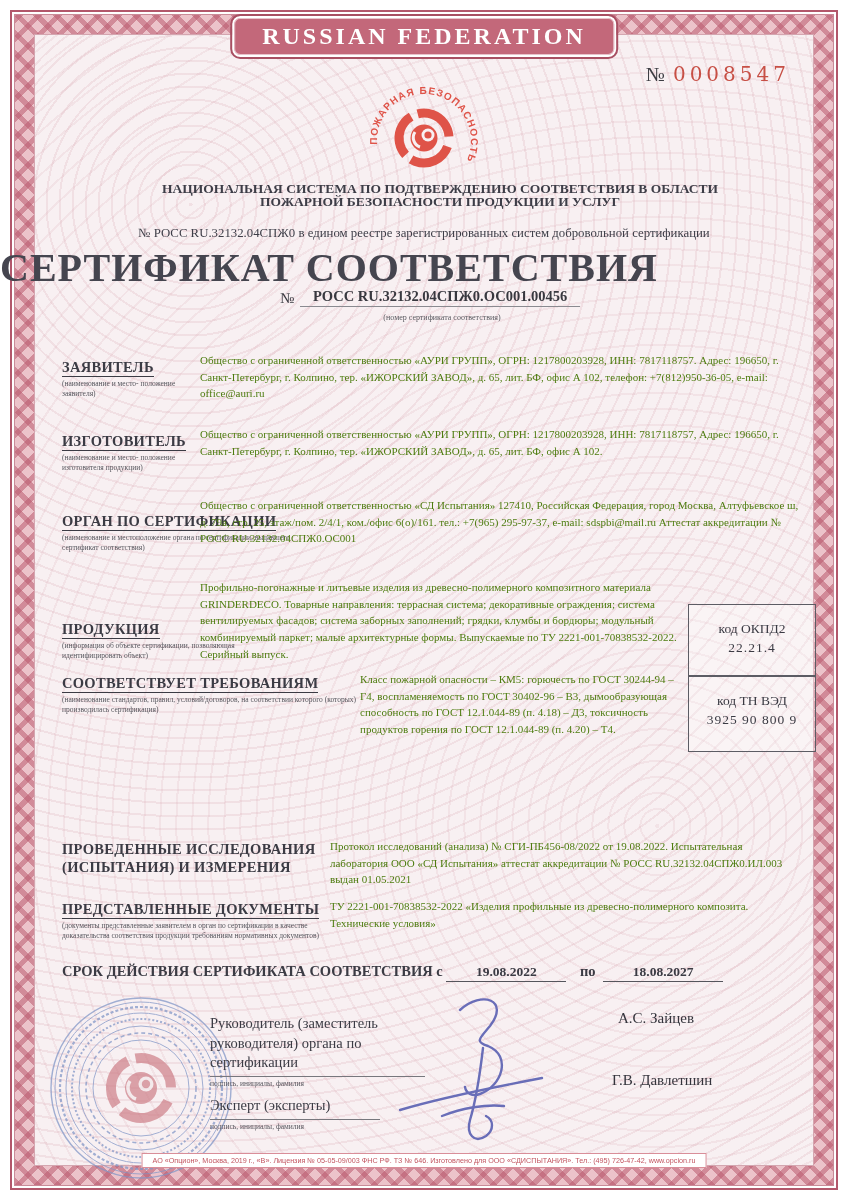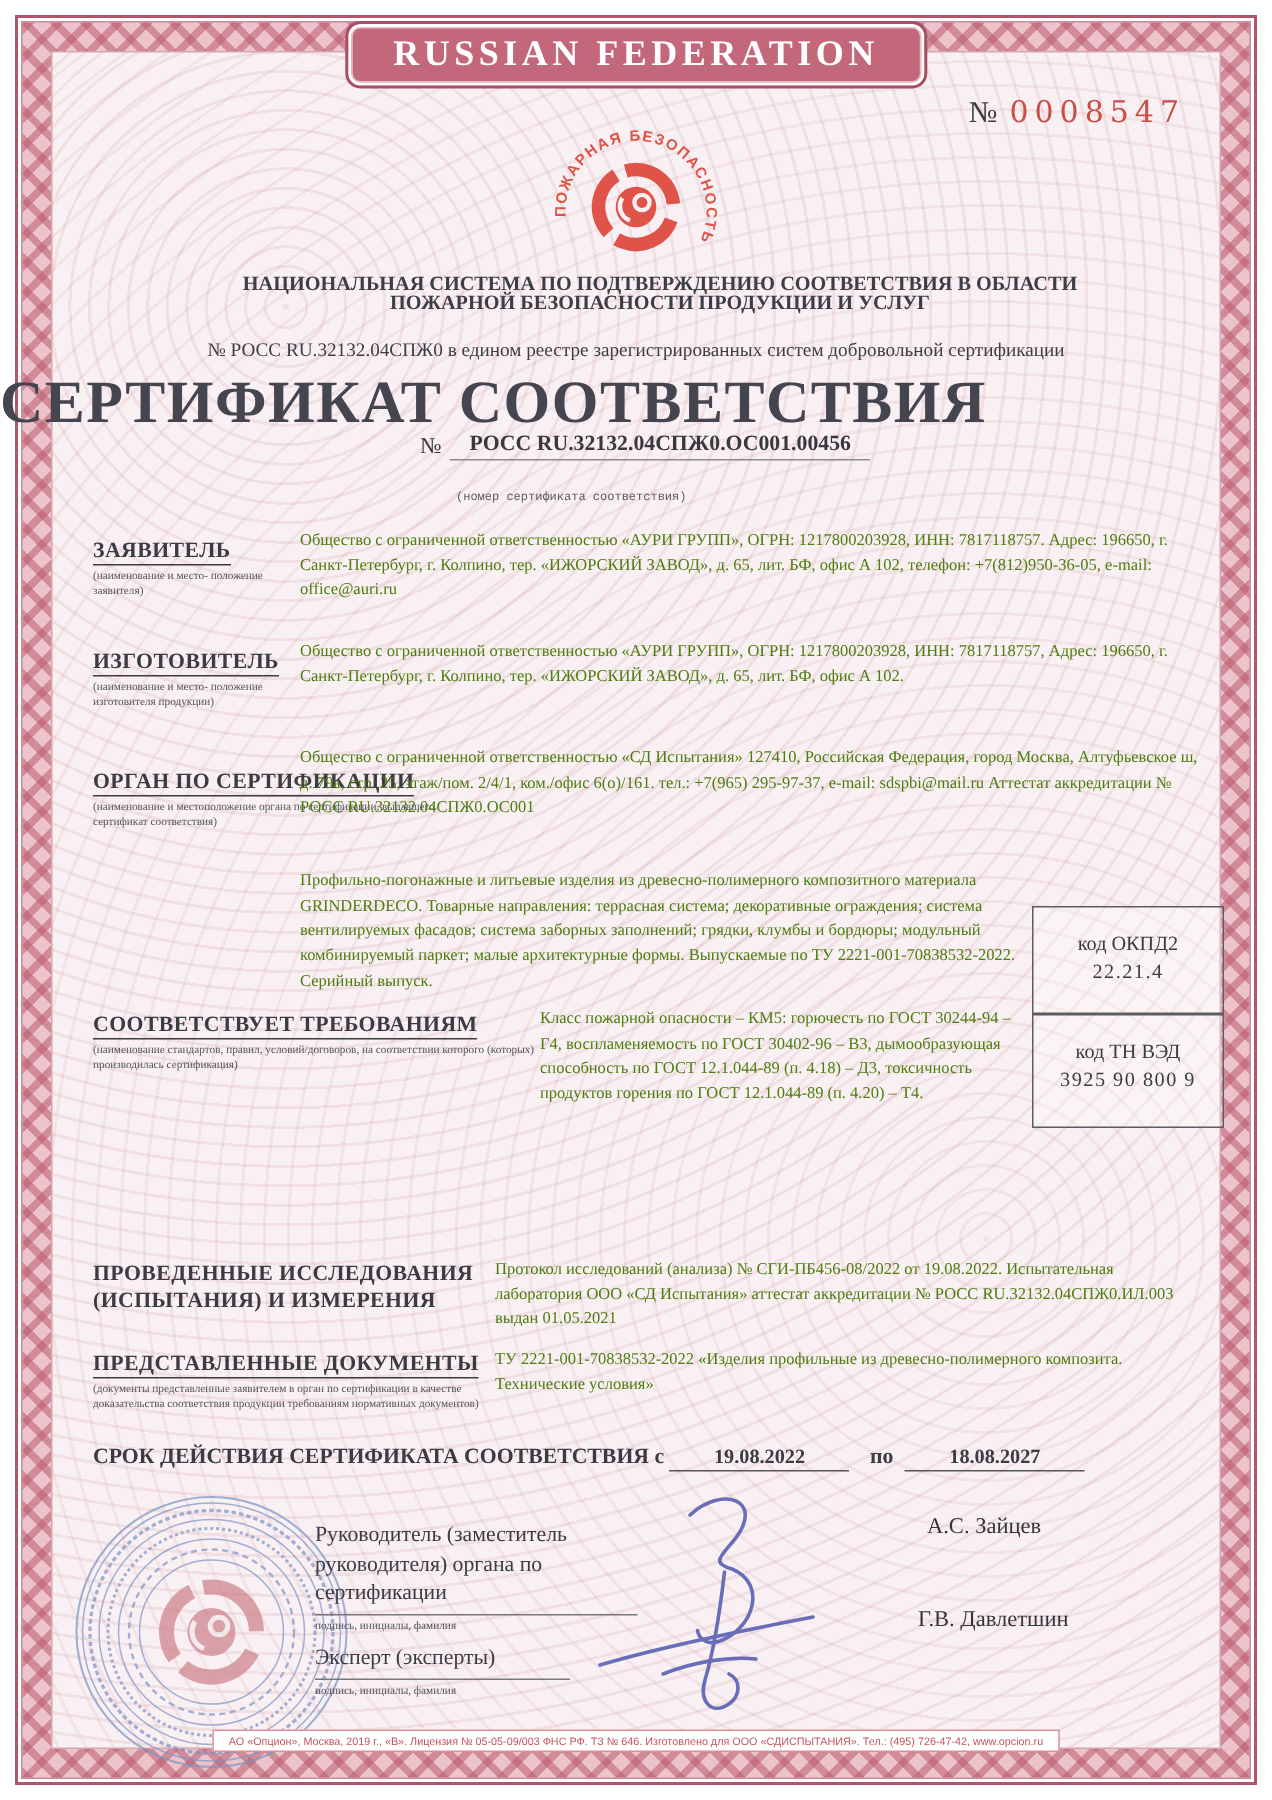--- a/index.html
+++ b/index.html
@@ -33,21 +33,21 @@
   .sys1{top:181px;} .sys2{top:194px;}
   .registry{position:absolute;top:226px;left:0;width:100%;text-align:center;font-weight:normal;font-size:12.8px;color:#3d3d47;}
 
   .title{position:absolute;top:244px;left:0;width:100%;text-align:left;
     font-size:40px;font-weight:bold;letter-spacing:1px;color:#45454f;}
 
   .certnum{position:absolute;top:288px;left:280px;width:300px;}
   .certnum .row{display:flex;align-items:flex-end;}
   .certnum .pref{font-size:15px;margin-right:6px;}
   .certnum .num{flex:1;text-align:center;font-weight:bold;font-size:14.5px;border-bottom:1px solid #8a8a90;padding-bottom:1px;}
-  .certnum .cap{text-align:left;font-size:8px;color:#5a5a60;margin-top:20px;margin-left:24px;font-family:Liberation Mono, monospace;}
+  .certnum .cap{text-align:center;font-size:8px;color:#5a5a60;margin-top:6px;margin-left:24px;}
 
   .slabel{position:absolute;left:62px;}
   .slabel .lab{font-weight:bold;font-size:14.5px;letter-spacing:.3px;color:#3b3b44;}
   .slabel .lab.ul{border-bottom:1.5px solid #3b3b44;padding-bottom:1px;display:inline;}
   .slabel .sub{font-size:7.5px;color:#55555c;margin-top:3px;line-height:1.35;}
   .stext{position:absolute;font-size:11px;line-height:1.52;color:#4d7c0f;}
 
   .codebox{position:absolute;left:688px;width:122px;border:1px solid #5c5c64;background:rgba(255,255,255,.25);
     text-align:center;font-size:13.5px;color:#3b3b44;padding:16px 2px;}
   .codebox .cv{margin-top:3px;letter-spacing:1px;}
@@ -129,20 +129,24 @@
       <div class="sub">(наименование и место- положение изготовителя продукции)</div>
     </div>
     <div class="stext" style="top:426px;left:200px;width:594px;">Общество с ограниченной ответственностью «АУРИ ГРУПП», ОГРН: 1217800203928, ИНН: 7817118757, Адрес: 196650, г. Санкт-Петербург, г. Колпино, тер. «ИЖОРСКИЙ ЗАВОД», д. 65, лит. БФ, офис А 102.</div>
 
     <div class="slabel" style="top:512px;width:235px;">
       <span class="lab ul">ОРГАН ПО СЕРТИФИКАЦИИ</span>
       <div class="sub">(наименование и местоположение органа по сертификации, выдавшего сертификат соответствия)</div>
     </div>
     <div class="stext" style="top:497px;left:200px;width:600px;">Общество с ограниченной ответственностью «СД Испытания» 127410, Российская Федерация, город Москва, Алтуфьевское ш, д. 79а, стр. 25, этаж/пом. 2/4/1, ком./офис 6(о)/161. тел.: +7(965) 295-97-37, e-mail: sdspbi@mail.ru Аттестат аккредитации № РОСС RU.32132.04СПЖ0.ОС001</div>
 
+    <div class="slabel" style="top:620px;width:180px;">
+      <span class="lab ul">ПРОДУКЦИЯ</span>
+      <div class="sub">(информация об объекте сертификации, позволяющая идентифицировать объект)</div>
+    </div>
     <div class="stext" style="top:579px;left:200px;width:482px;">Профильно-погонажные и литьевые изделия из древесно-полимерного композитного материала GRINDERDECO. Товарные направления: террасная система; декоративные ограждения; система вентилируемых фасадов; система заборных заполнений; грядки, клумбы и бордюры; модульный комбинируемый паркет; малые архитектурные формы. Выпускаемые по ТУ 2221-001-70838532-2022. Серийный выпуск.</div>
 
     <div class="codebox" style="top:604px;height:38px;">
       <div>код ОКПД2</div>
       <div class="cv">22.21.4</div>
     </div>
     <div class="codebox" style="top:676px;height:42px;">
       <div>код ТН ВЭД</div>
       <div class="cv">3925 90 800 9</div>
     </div>

